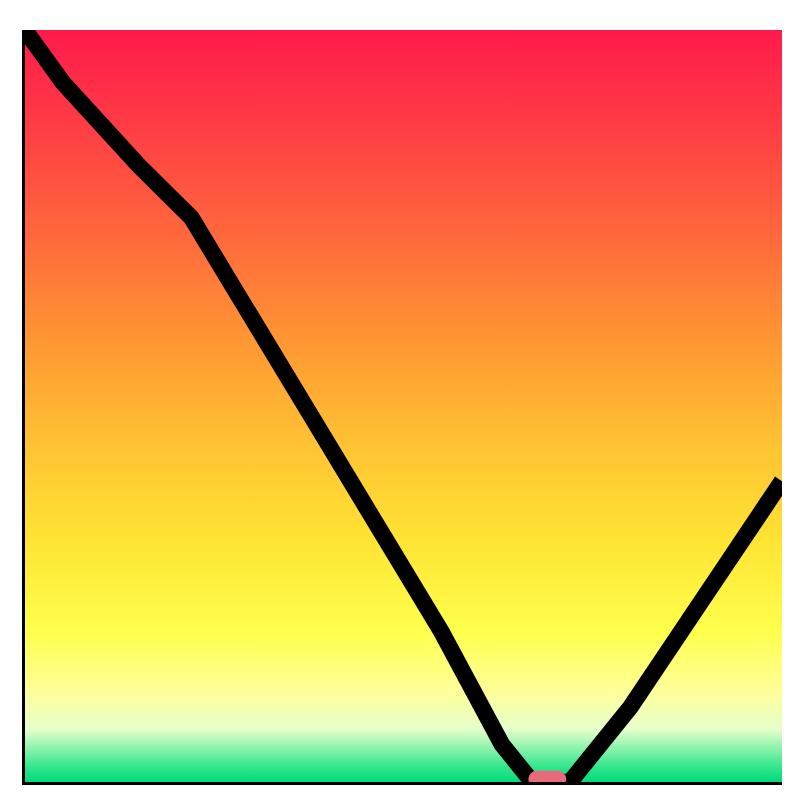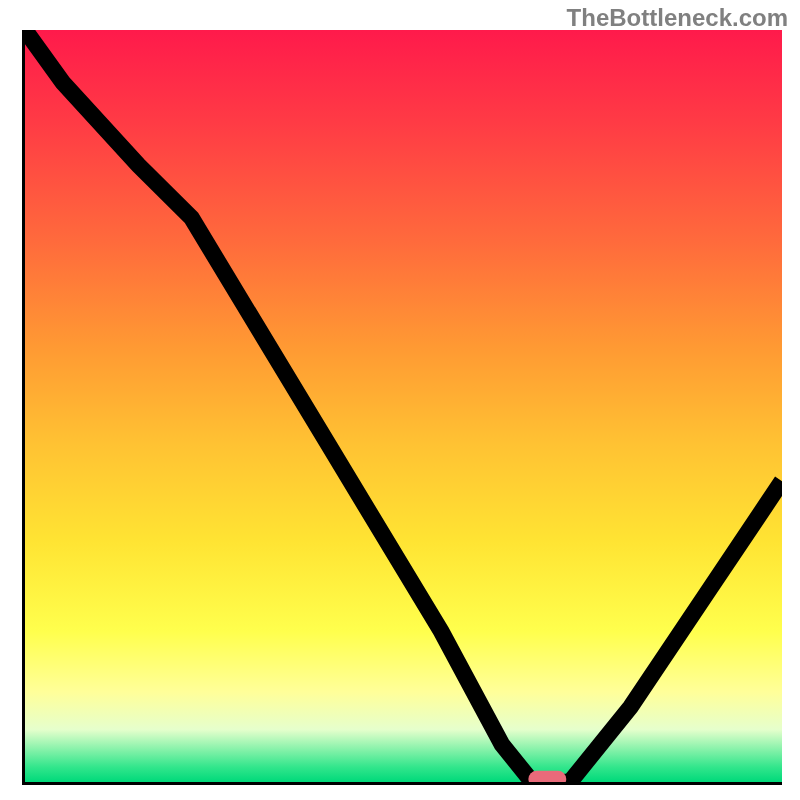--- a/index.html
+++ b/index.html
@@ -71,21 +71,20 @@
   }
   .marker {
     fill: #e96a7a;
     stroke: none;
   }
 </style>
 </head>
 <body>
 
 <div class="wrapper">
-  <div class="watermark">TheBottleneck.com</div>
 
   <div class="plot-area">
     <div class="gradient-bg"></div>
     <svg class="curve" viewBox="0 0 100 100" preserveAspectRatio="none">
       <path class="curve-path" d="M0.00 0.00 L5.00 7.00 L15.00 18.00 L22.00 25.00 L40.00 55.00 L55.00 80.00 L63.00 95.00 L67.00 100.00 L72.00 100.00 L80.00 90.00 L90.00 75.00 L100.00 60.00"></path>
       <rect class="marker" y="98.5" width="5" height="2.2" rx="1.1" ry="1.1" x="66.5"></rect>
     </svg>
   </div>
 </div>
 

